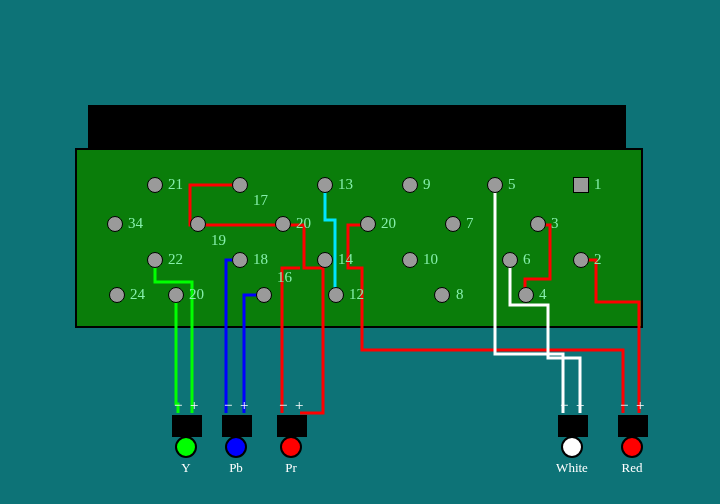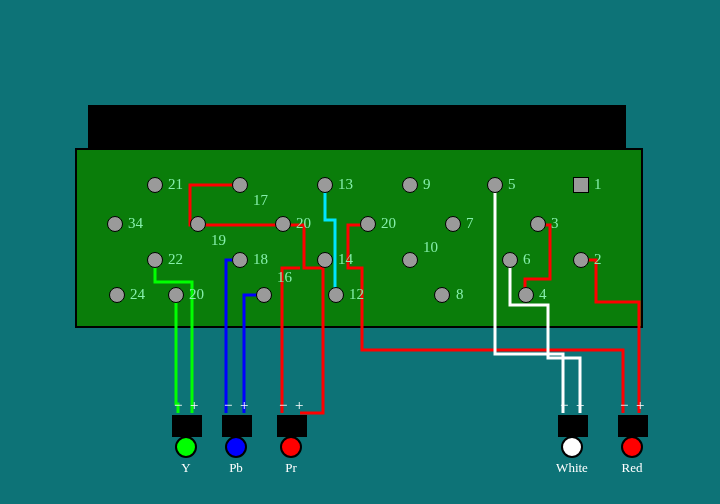--- a/index.html
+++ b/index.html
@@ -81,21 +81,21 @@
 
 <span class="pinlbl" style="left:551px;top:215px">3</span>
 <span class="pinlbl" style="left:466px;top:215px">7</span>
 <span class="pinlbl" style="left:381px;top:215px">20</span>
 <span class="pinlbl" style="left:296px;top:215px">20</span>
 <span class="pinlbl" style="left:211px;top:232px">19</span>
 <span class="pinlbl" style="left:128px;top:215px">34</span>
 
 <span class="pinlbl" style="left:594px;top:251px">2</span>
 <span class="pinlbl" style="left:523px;top:251px">6</span>
-<span class="pinlbl" style="left:423px;top:239px">10</span>
+<span class="pinlbl" style="left:423px;top:251px">10</span>
 <span class="pinlbl" style="left:338px;top:251px">14</span>
 <span class="pinlbl" style="left:253px;top:251px">18</span>
 <span class="pinlbl" style="left:168px;top:251px">22</span>
 
 <span class="pinlbl" style="left:539px;top:286px">4</span>
 <span class="pinlbl" style="left:456px;top:286px">8</span>
 <span class="pinlbl" style="left:349px;top:286px">12</span>
 <span class="pinlbl" style="left:277px;top:269px">16</span>
 <span class="pinlbl" style="left:189px;top:286px">20</span>
 <span class="pinlbl" style="left:130px;top:286px">24</span>

